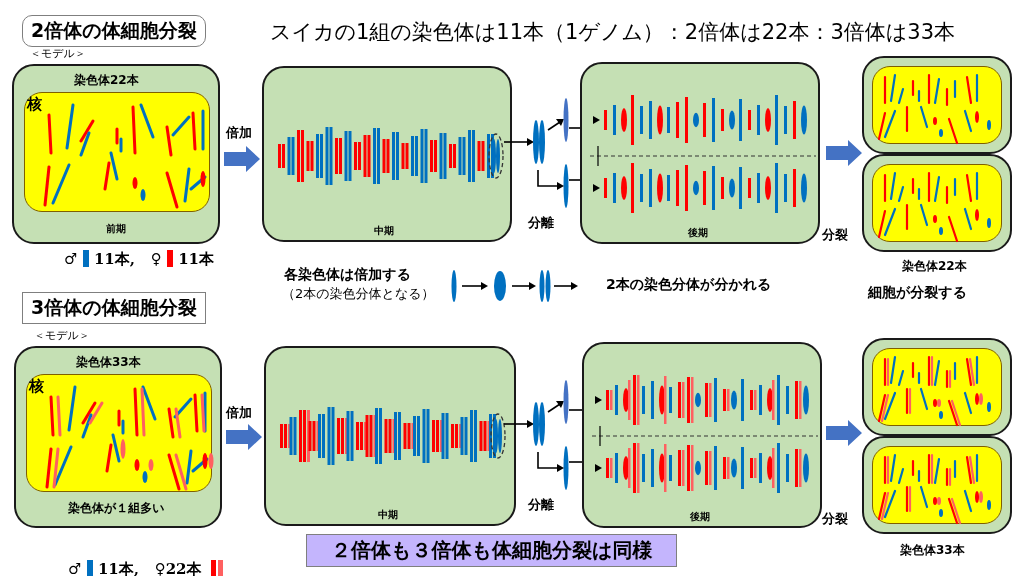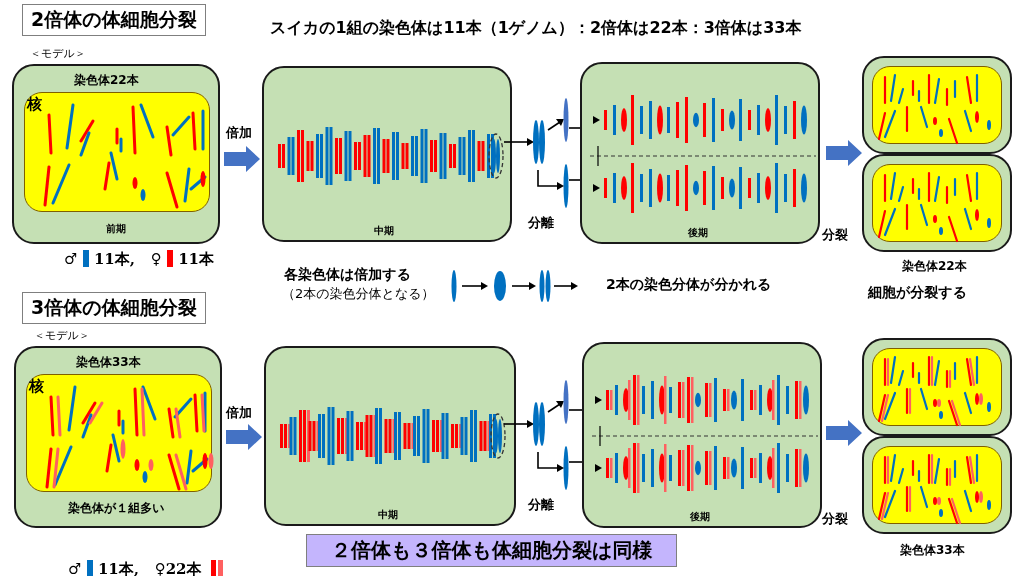--- a/index.html
+++ b/index.html
@@ -1,39 +1,39 @@
 <!DOCTYPE html>
 <html><head>
 <meta charset="utf-8">
 <style>
   html, body { margin:0; padding:0; background:#ffffff; }
   body { width:1024px; height:576px; position:relative; overflow:hidden;
          font-family:"DejaVu Sans", "Liberation Sans", sans-serif; color:#000; }
   .abs { position:absolute; }
   .title-box { border:1.5px solid #7f7f7f; background:#fff; font-size:19px; font-weight:bold;
                padding:2px 8px; white-space:nowrap; }
-  .headline { font-size:16px; font-weight:bold; white-space:nowrap; }
+  .headline { font-size:21px; font-weight:normal; white-space:nowrap; }
   .model { font-size:11px;text-align:center; }
   .cell { background:#c5e0b4; border:2px solid #1a1a1a; border-radius:22px; box-sizing:border-box; }
   .nucleus { background:#ffff00; border:1px solid #7f6000; border-radius:18px; box-sizing:border-box; }
   .lbl { font-size:12px; font-weight:bold; white-space:nowrap; }
   .lbl-s { font-size:10px; font-weight:bold; white-space:nowrap; }
   .lbl-m { font-size:13px; font-weight:bold; white-space:nowrap; }
   .serif { font-family:"DejaVu Serif", "Liberation Serif", serif; font-weight:bold; font-size:15px; white-space:nowrap;margin-left:34px; }
   .note { font-size:14px; font-weight:bold; white-space:nowrap; }
   .sub { font-size:13px; font-weight:normal; white-space:nowrap; }
   .big-arrow { width:36px; height:26px; }
   .bottom-box { border:1.5px solid #7f7f7f; background:#c4b5fd; font-size:20px; font-weight:bold;
                 padding:2px 24px; white-space:nowrap; }
   svg { overflow:visible; }
 </style>
 </head>
 <body>
 
-<div class="abs title-box" style="left:22px;top:4px;">2倍体の体細胞分裂</div>
+<div class="abs title-box" style="left:22px;top:15px;border-radius:10px;">2倍体の体細胞分裂</div>
 <div class="abs headline" style="left:270px;top:18px;">スイカの1組の染色体は11本（1ゲノム）：2倍体は22本：3倍体は33本</div>
 
 <div class="abs model" style="left:30px;top:46px;">＜モデル＞</div>
 
 <div class="abs cell" style="left:12px;top:64px;width:208px;height:180px;">
   <div class="abs lbl" style="left:60px;top:6px;">染色体22本</div>
   <div class="abs nucleus" style="left:10px;top:26px;width:186px;height:120px;">
     <div class="abs" style="left:2px;top:2px;font-size:15px;font-weight:bold;">核</div>
     <svg class="abs" style="left:0;top:0;" width="186" height="120" id="svg-d-pro">
         <line x1="48" y1="12" x2="42" y2="55" stroke="#0070c0" stroke-width="3" stroke-linecap="round"></line>

